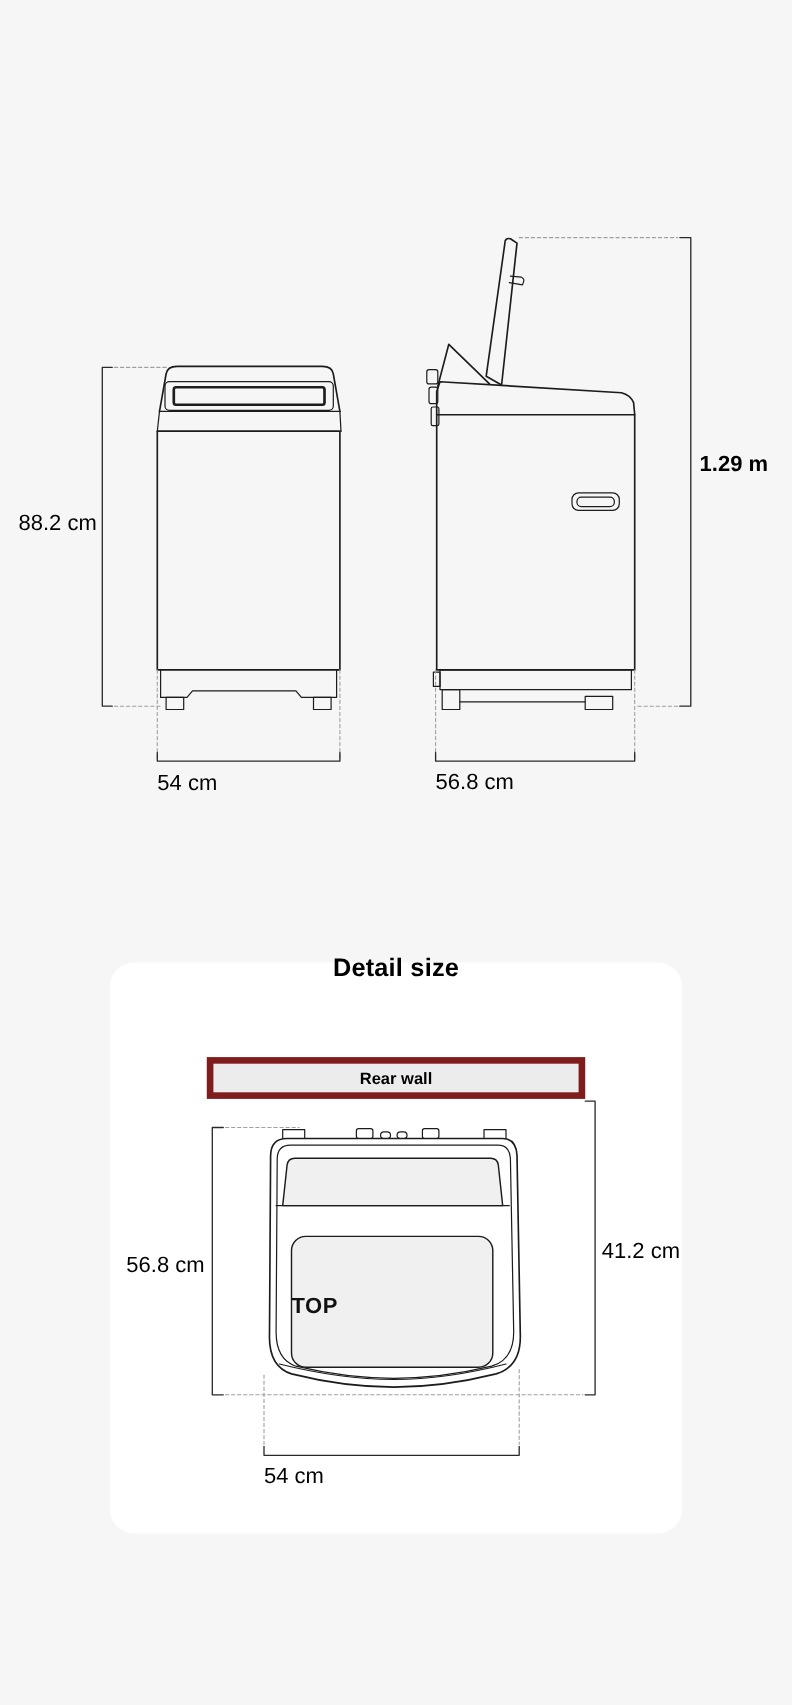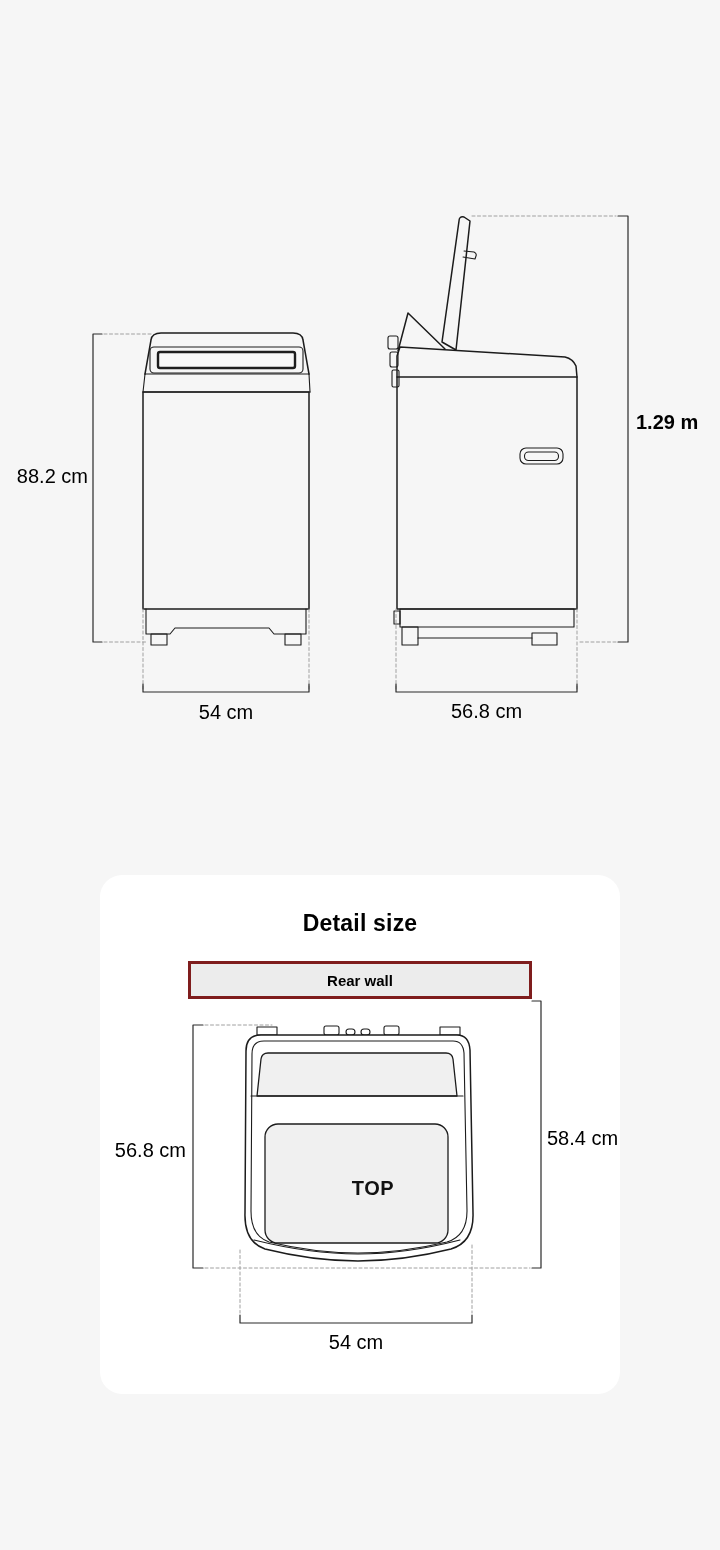--- a/index.html
+++ b/index.html
@@ -34,42 +34,41 @@
   .art .fillg{fill:#f0f0f0;stroke-width:1.3;}
   .art .brk{stroke:#2a2a2a;stroke-width:1.2;}
   .art .dash{stroke:#a0a0a0;stroke-width:1;stroke-dasharray:3 2.5;}
   .lbl{
     position:absolute;
     font-size:20px;color:#000;
     white-space:nowrap;
     line-height:23px;
   }
   .lbl.right{text-align:right;}
-  .lbl.center{text-align:center;}
+  .lbl.center{}
   .card-title{
     position:absolute;
     left:100px;top:866px;width:520px;
     text-align:center;
     font-size:23px;font-weight:700;
-    letter-spacing:.2px;color:#000;margin-top:44px;
+    letter-spacing:.2px;color:#000;
   }
   .rear-wall{
     position:absolute;
     left:188px;top:961px;
     width:344px;height:38px;
     box-sizing:border-box;
     background:#ececec;
-    border:3px solid #7f1d1d;
+    border:6px solid #7f1d1d;
     display:flex;align-items:center;justify-content:center;
     font-size:15px;font-weight:700;color:#000;
   }
   .top-label{
     position:absolute;
     left:265px;top:1177px;width:216px;
-    text-align:center;
     font-size:20px;font-weight:600;
     letter-spacing:.5px;color:#111;
   }
 </style>
 </head>
 <body>
 
 <div class="page">
 
   <div class="card"></div>
@@ -163,17 +162,17 @@
   <div class="lbl center" style="left:396px;top:700px;width:181px;">56.8 cm</div>
 
   <div class="card-title">Detail size</div>
 
   <div class="rear-wall">Rear wall</div>
 
   <div class="top-label">TOP</div>
 
   <div class="lbl right" style="left:94px;top:1139px;width:92px;">56.8 cm</div>
 
-  <div class="lbl" style="left:547px;top:1127px;">58.4 cm</div>
+  <div class="lbl" style="left:547px;top:1127px;">41.2 cm</div>
 
   <div class="lbl center" style="left:240px;top:1331px;width:232px;">54 cm</div>
 
 </div>
 
 </body></html>

